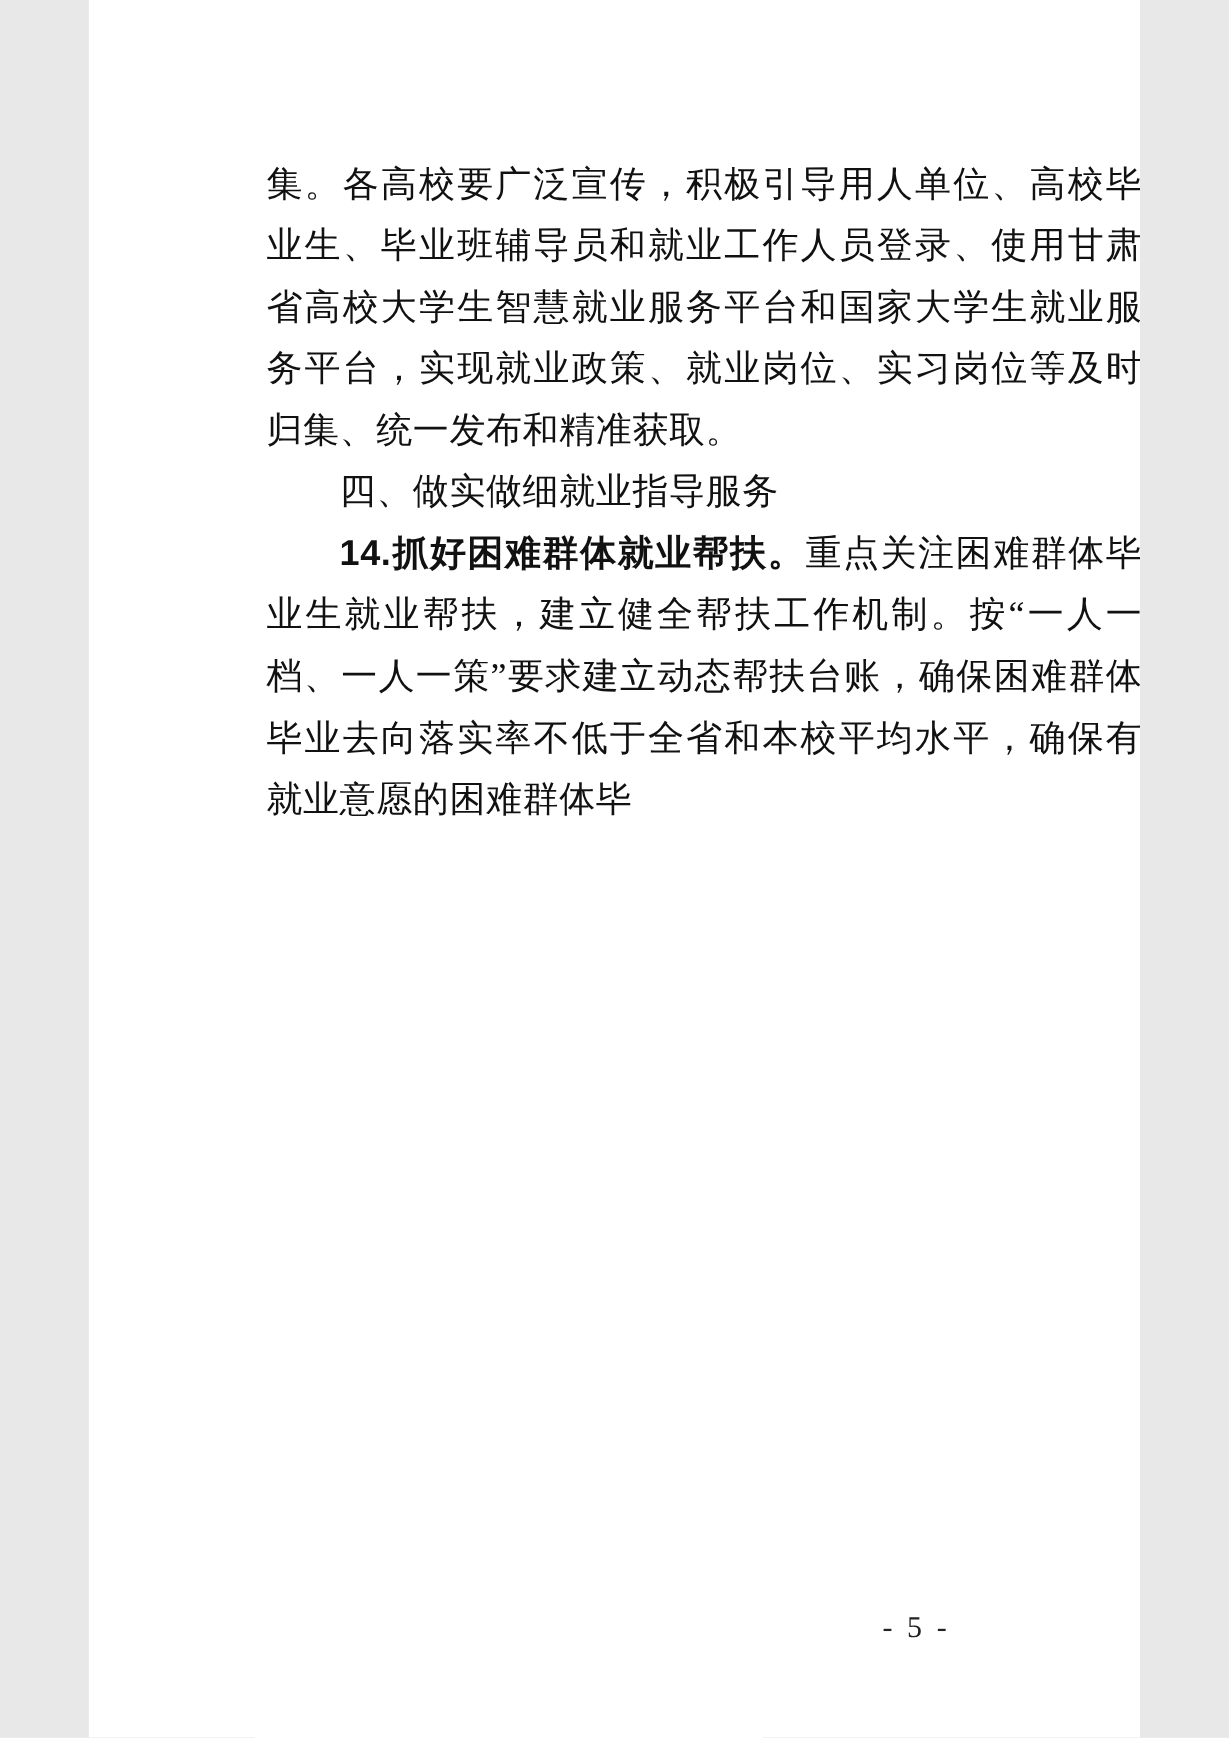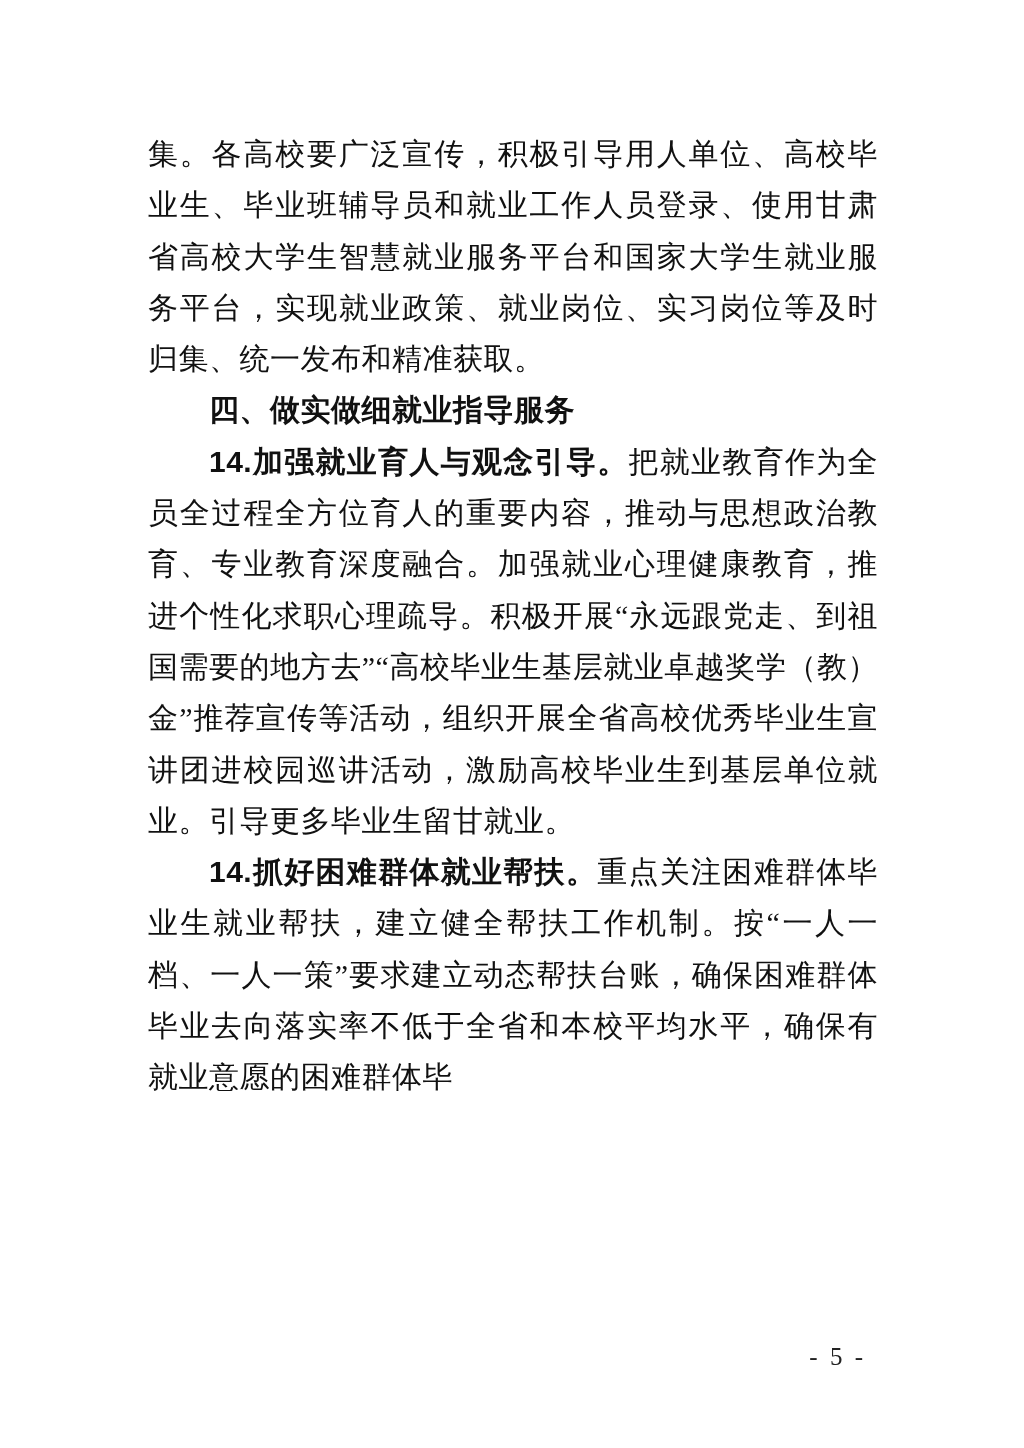--- a/index.html
+++ b/index.html
@@ -2,21 +2,21 @@
 <html><head>
 <meta charset="utf-8">
 <style>
   html, body {
     margin: 0;
     padding: 0;
     background: #e8e8e8;
   }
   .page {
     position: relative;
-    width: 1024px;
+    width: 876px;
     height: 1448px;
     background: #ffffff;
     margin: 0 auto;
     overflow: hidden;
     color: #111111;
     font-family: "Liberation Serif", "DejaVu Serif", serif;
   }
   .content {
     position: absolute;
     left: 148px;
@@ -28,21 +28,21 @@
     font-size: 30px;
     line-height: 51.3px;
     text-align: justify;
     text-justify: inter-ideograph;
     letter-spacing: 0.5px;
   }
   .indent {
     text-indent: 61px;
   }
   .heading {
-    font-weight: bold;
+    font-weight: normal;
     font-family: "Liberation Sans", "DejaVu Sans", sans-serif;
   }
   .lead {
     font-weight: bold;
     font-family: "Liberation Sans", "DejaVu Sans", sans-serif;
   }
   .footer {
     position: absolute;
     top: 1343px;
     right: 158px;
@@ -56,20 +56,19 @@
 <body>
 
 <div class="page">
   <div class="content">
 
     <p class="body-para">集。各高校要广泛宣传，积极引导用人单位、高校毕业生、毕业班辅导员和就业工作人员登录、使用甘肃省高校大学生智慧就业服务平台和国家大学生就业服务平台，实现就业政策、就业岗位、实习岗位等及时归集、统一发布和精准获取。</p>
 
     <p class="heading indent">四、做实做细就业指导服务</p>
 
 
-    <p class="body-para indent"><span class="lead">14.加强就业育人与观念引导。</span><span>把就业教育作为全员全过程全方位育人的重要内容，推动与思想政治教育、专业教育深度融合。加强就业心理健康教育，推进个性化求职心理疏导。积极开展“永远跟党走、到祖国需要的地方去”“高校毕业生基层就业卓越奖学（教）金”推荐宣传等活动，组织开展全省高校优秀毕业生宣讲团进校园巡讲活动，激励高校毕业生到基层单位就业。引导更多毕业生留甘就业。</span></p>
 
     <p class="body-para indent"><span class="lead">14.抓好困难群体就业帮扶。</span><span>重点关注困难群体毕业生就业帮扶，建立健全帮扶工作机制。按“一人一档、一人一策”要求建立动态帮扶台账，确保困难群体毕业去向落实率不低于全省和本校平均水平，确保有就业意愿的困难群体毕</span></p>
 
   </div>
 
   <div class="footer">- 5 -</div>
 </div>
 
 </body></html>

